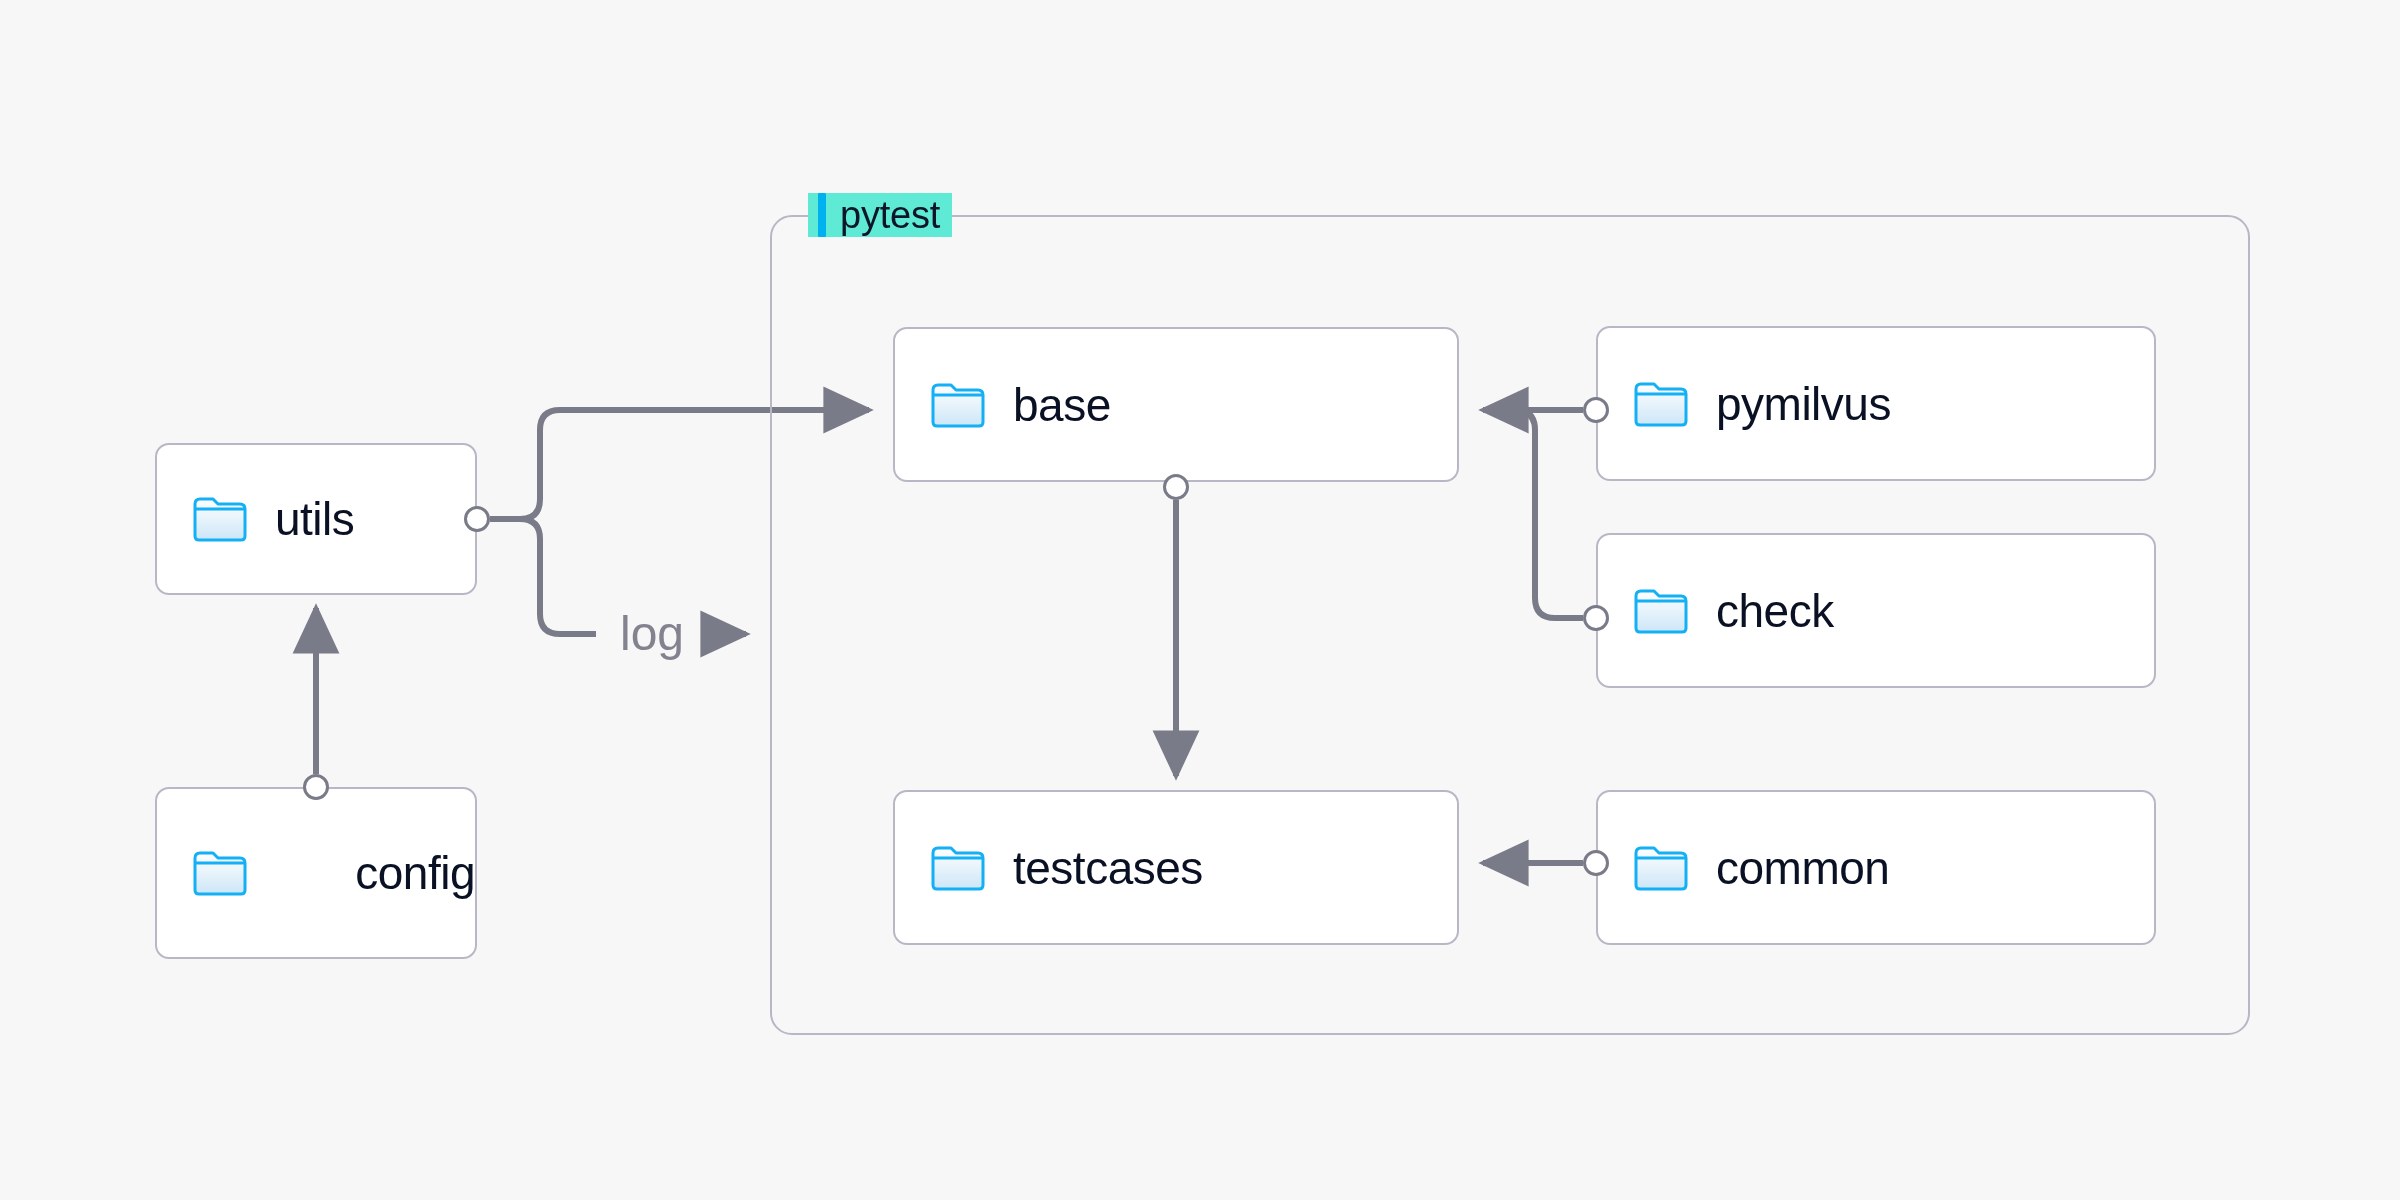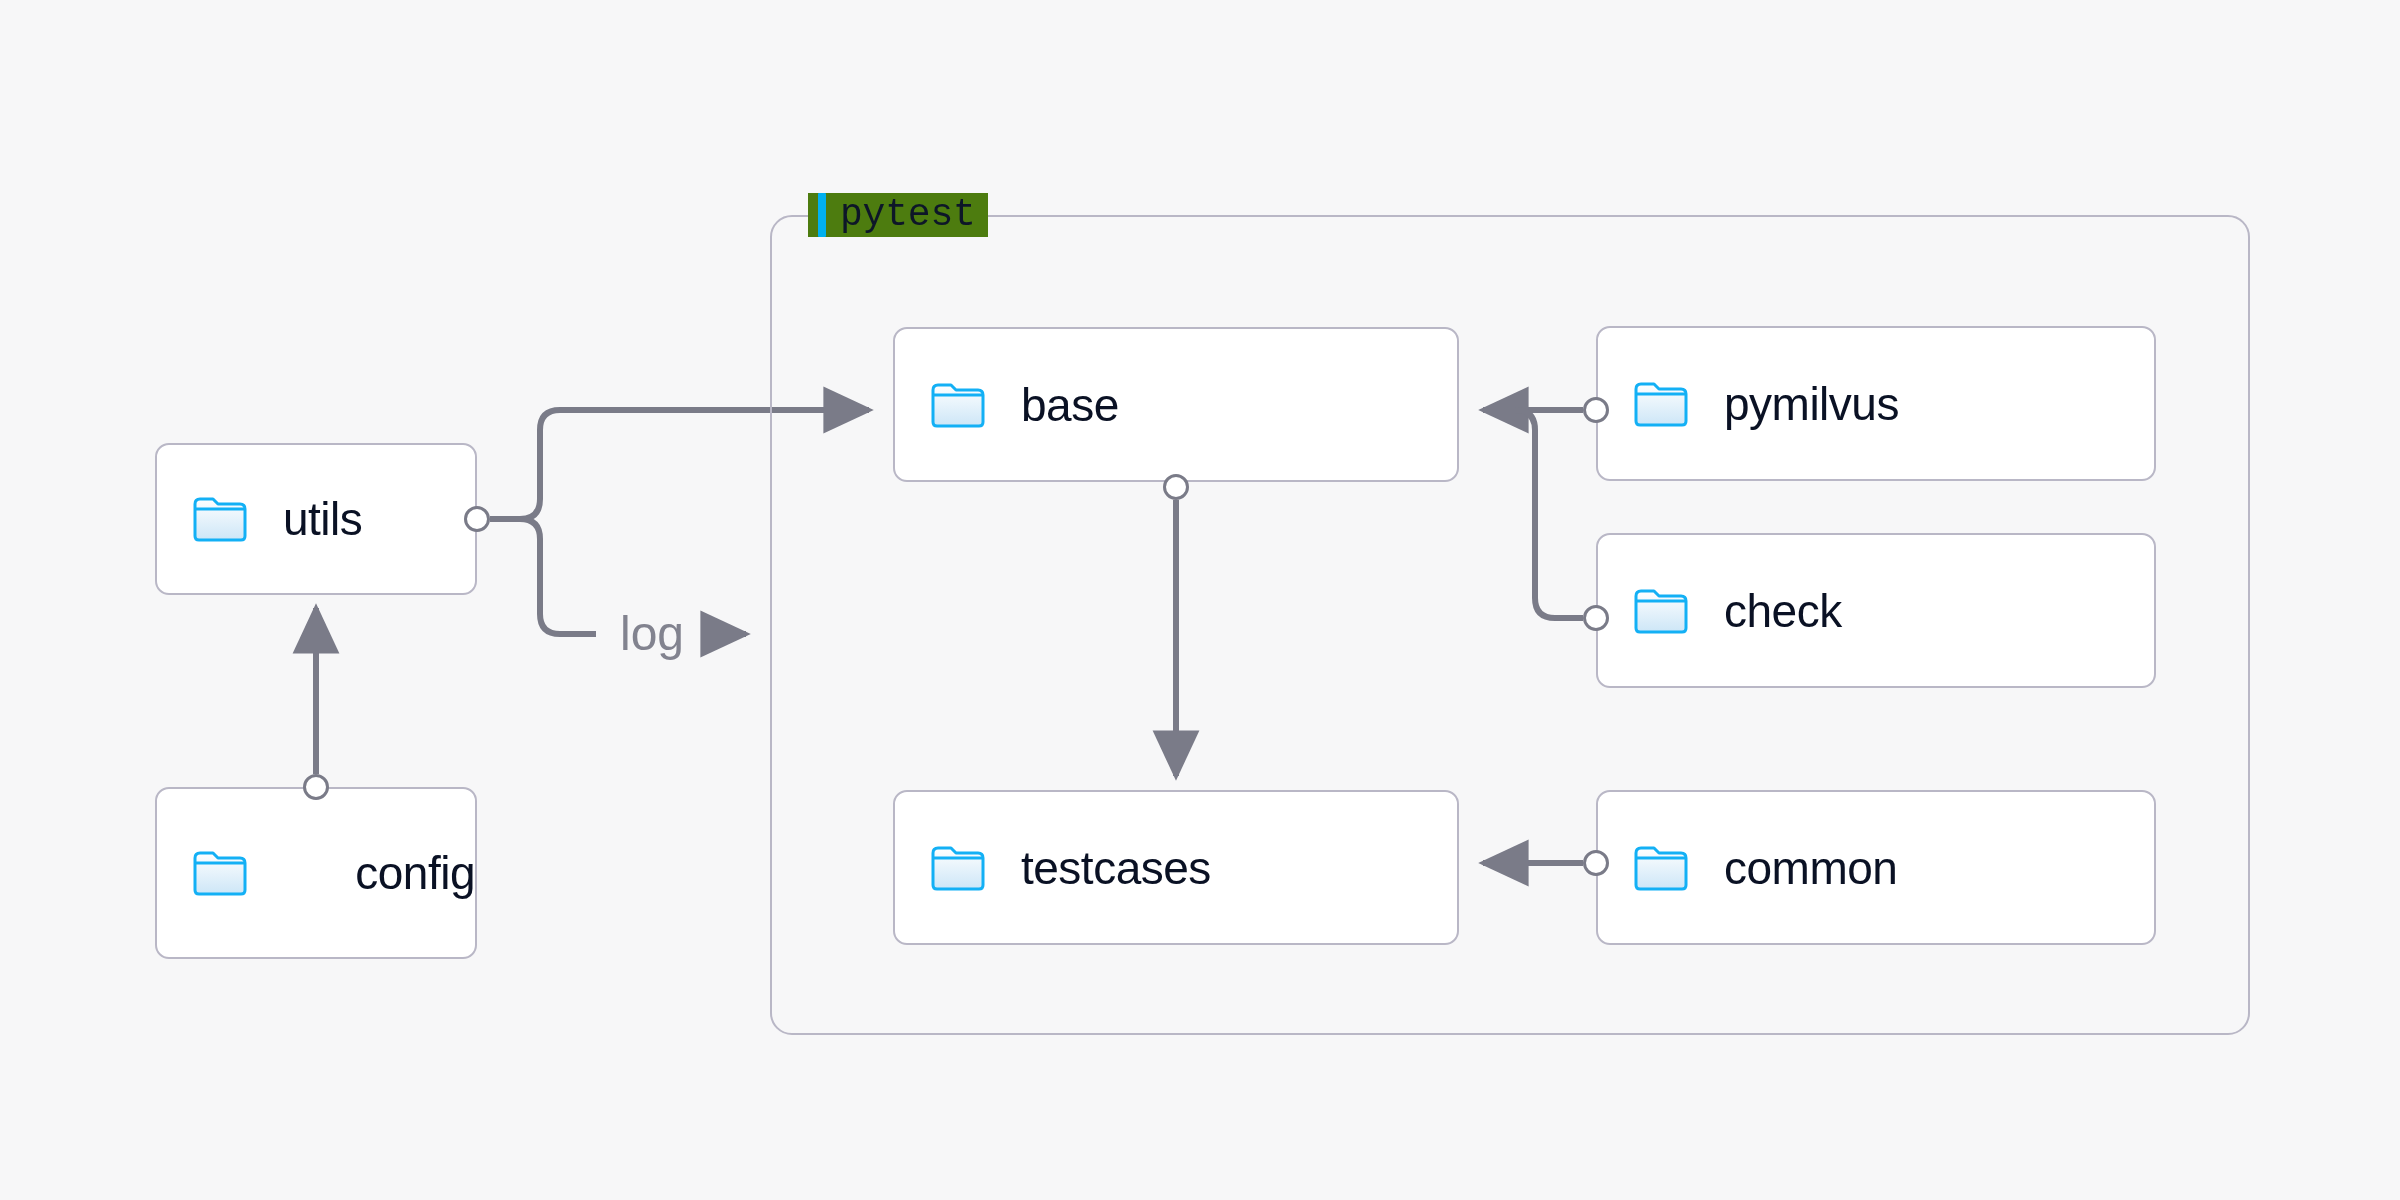--- a/index.html
+++ b/index.html
@@ -31,24 +31,23 @@
     border: 2px solid #b9b7c6;
     border-radius: 22px;
     background: transparent;
     box-sizing: border-box;
   }
   .group-header {
     position: absolute;
     display: flex;
     align-items: center;
     gap: 14px;
-    background: #4d7c0f;
+    background: #5eead4;
     padding: 0 12px 0 10px;
     height: 44px;
-    font-family: Liberation Mono, monospace;
   }
   .group-accent {
     width: 8px;
     height: 44px;
     background: #00b1f0;
     border-radius: 1px;
   }
   .group-title {
     font-size: 38px;
     color: #0d1628;
@@ -60,21 +59,21 @@
   
   .node {
     position: absolute;
     box-sizing: border-box;
     background: #ffffff;
     border: 2px solid #b9b7c6;
     border-radius: 14px;
     display: flex;
     align-items: center;
     padding-left: 36px;
-    gap: 36px;
+    gap: 28px;
   }
   .node-label {
     font-size: 46px;
     color: #0a1124;
     letter-spacing: -0.5px;
     line-height: 1;
     white-space: nowrap;
   }
   .folder-icon {
     width: 54px;

